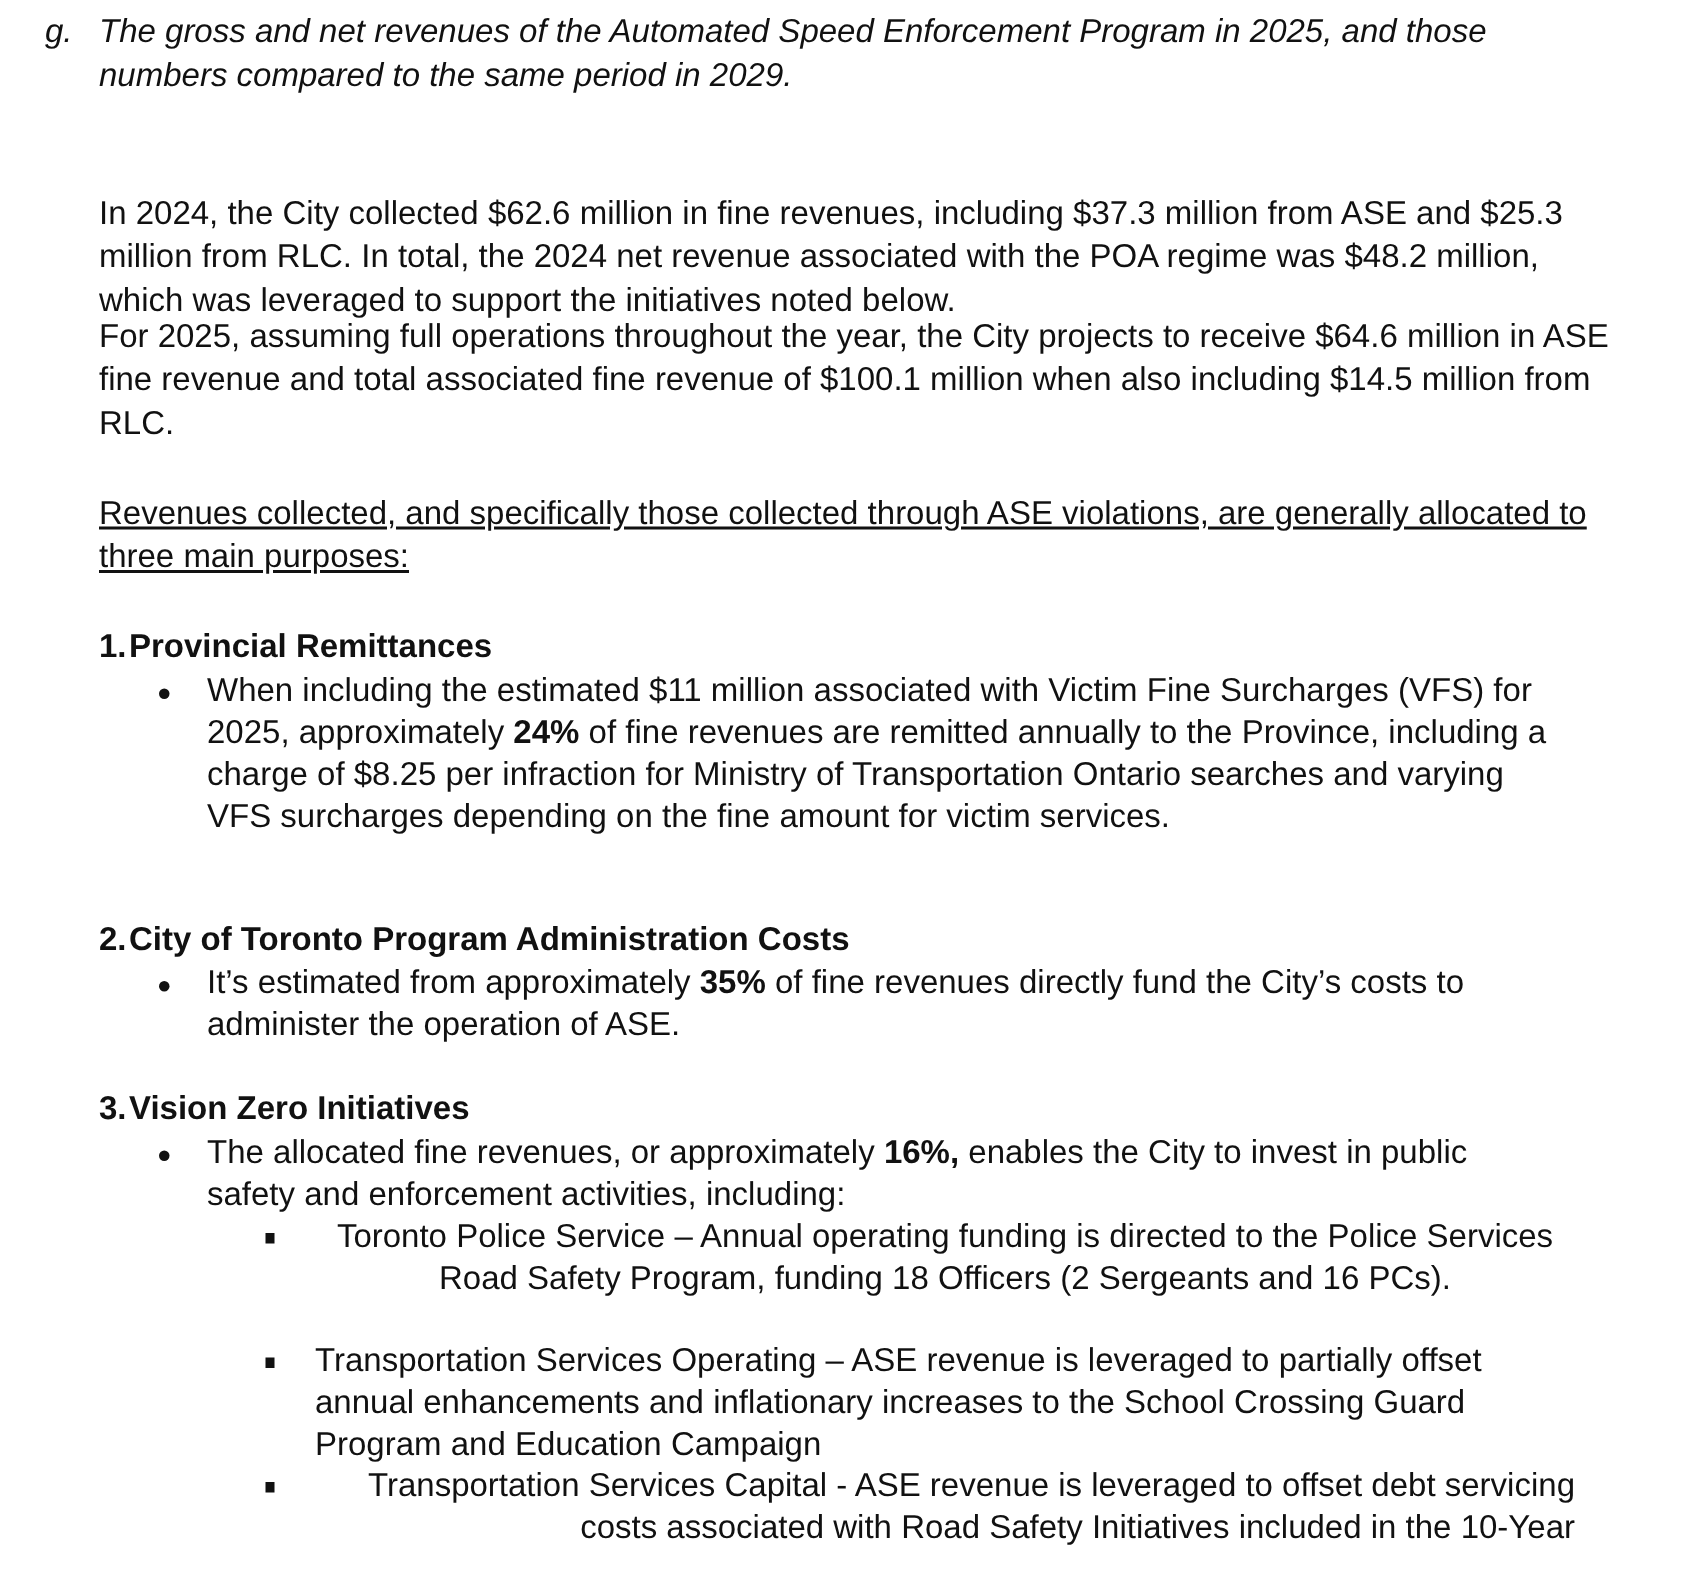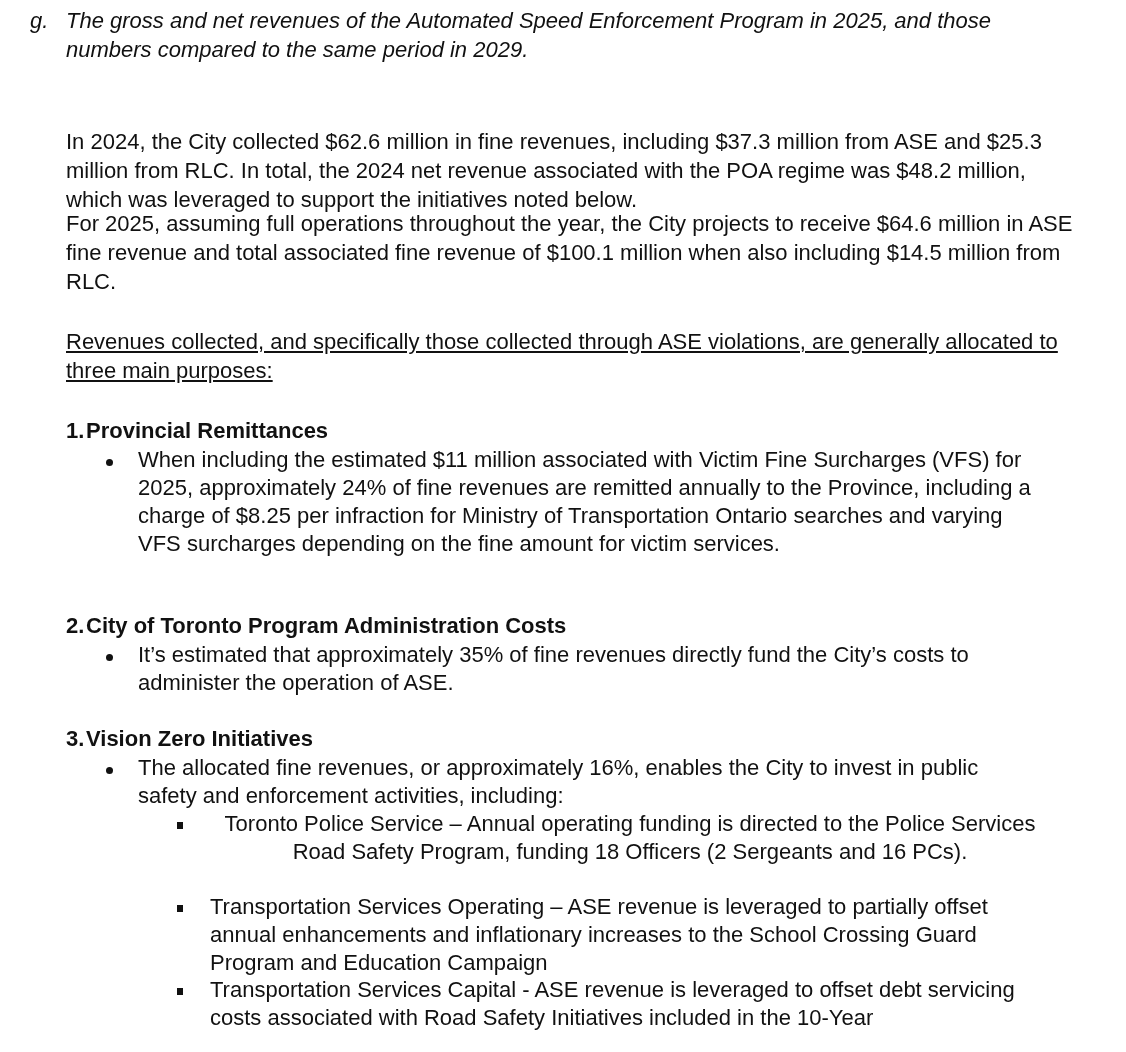--- a/index.html
+++ b/index.html
@@ -42,21 +42,21 @@
     }
     .sq {
       left: 177px;
       width: 6px; height: 7px;
       background: #111;
     }
     .sub-text {
       left: 210px; width: 840px;
       line-height: 28px;
     }
-    b { font-weight: normal; }
+    b { font-weight: bold; }
   </style>
 </head>
 <body>
 
 <div>
 
   <div class="abs qletter">g.</div>
   <div class="abs qtext">The gross and net revenues of the Automated Speed Enforcement Program in 2025, and those numbers compared to the same period in 2029.</div>
 
   <div class="abs para" style="top:91px;margin-top:36px;">In 2024, the City collected $62.6 million in fine revenues, including $37.3 million from ASE and $25.3 million from RLC. In total, the 2024 net revenue associated with the POA regime was $48.2 million, which was leveraged to support the initiatives noted below.</div>
@@ -64,29 +64,29 @@
   <div class="abs para" style="top:327px;text-decoration:underline;">Revenues collected, and specifically those collected through ASE violations, are generally allocated to three main purposes:</div>
 
   <div class="abs h-num" style="top:416px;">1.</div>
   <div class="abs h-title" style="top:416px;">Provincial Remittances</div>
   <div class="abs bullet-dot" style="top:459px;"></div>
   <div class="abs bullet-text" style="top:446px;"><span>When including the estimated $11 million associated with Victim Fine Surcharges (VFS) for 2025, approximately </span><b>24%</b><span> of fine revenues are remitted annually to the Province, including a charge of $8.25 per infraction for Ministry of Transportation Ontario searches and varying VFS surcharges depending on the fine amount for victim services.</span></div>
 
   <div class="abs h-num" style="top:611px;">2.</div>
   <div class="abs h-title" style="top:611px;">City of Toronto Program Administration Costs</div>
   <div class="abs bullet-dot" style="top:654px;"></div>
-  <div class="abs bullet-text" style="top:641px;"><span>It’s estimated that approximately </span><b>35%</b><span> of fine revenues directly fund the City’s costs to administer the operation of ASE.</span></div>
+  <div class="abs bullet-text" style="top:641px;"><span>It’s estimated from approximately </span><b>35%</b><span> of fine revenues directly fund the City’s costs to administer the operation of ASE.</span></div>
 
   <div class="abs h-num" style="top:724px;">3.</div>
   <div class="abs h-title" style="top:724px;">Vision Zero Initiatives</div>
   <div class="abs bullet-dot" style="top:767px;"></div>
   <div class="abs bullet-text" style="top:754px;"><span>The allocated fine revenues, or approximately </span><b>16%,</b><span> enables the City to invest in public safety and enforcement activities, including:</span></div>
 
   <div class="abs sq" style="top:822px;"></div>
   <div class="abs sub-text" style="top:810px;text-align:center;">Toronto Police Service – Annual operating funding is directed to the Police Services Road Safety Program, funding 18 Officers (2 Sergeants and 16 PCs).</div>
 
   <div class="abs sq" style="top:905px;"></div>
   <div class="abs sub-text" style="top:893px;">Transportation Services Operating – ASE revenue is leveraged to partially offset annual enhancements and inflationary increases to the School Crossing Guard Program and Education Campaign</div>
 
   <div class="abs sq" style="top:988px;"></div>
-  <div class="abs sub-text" style="top:976px;">Transportation Services Capital - ASE revenue is leveraged to offset debt servicing costs associated with Road Safety Initiatives included in the 10-Year</div>
+  <div class="abs sub-text" style="top:976px;text-align:right;">Transportation Services Capital - ASE revenue is leveraged to offset debt servicing costs associated with Road Safety Initiatives included in the 10-Year</div>
 
 </div>
 
 </body></html>

